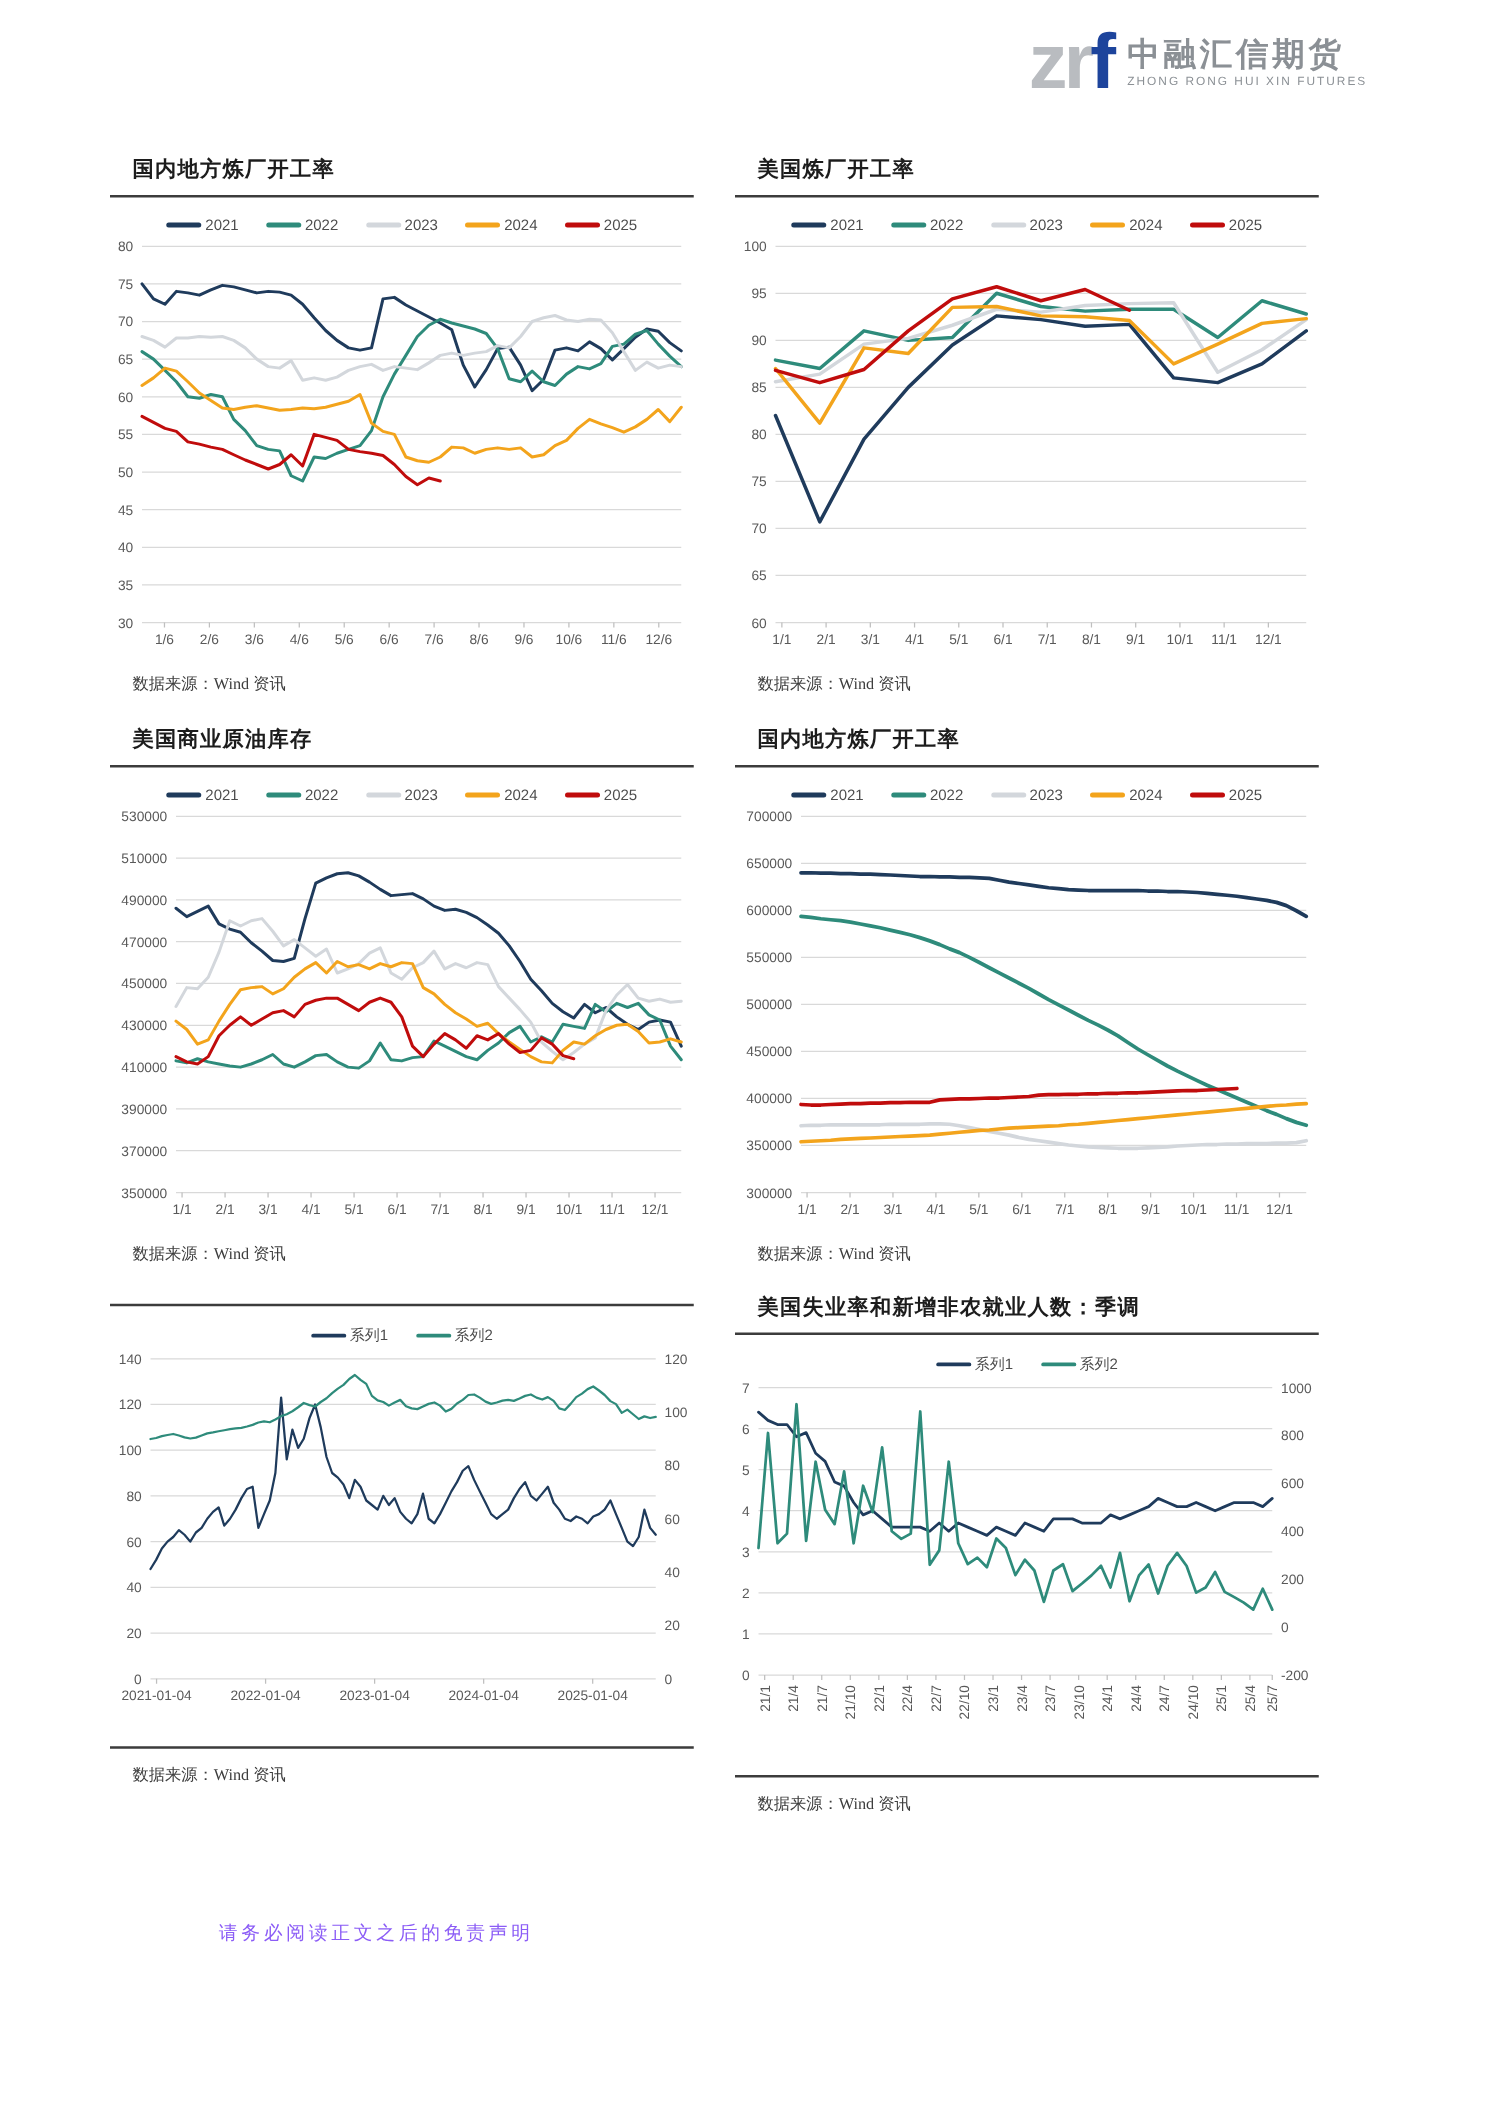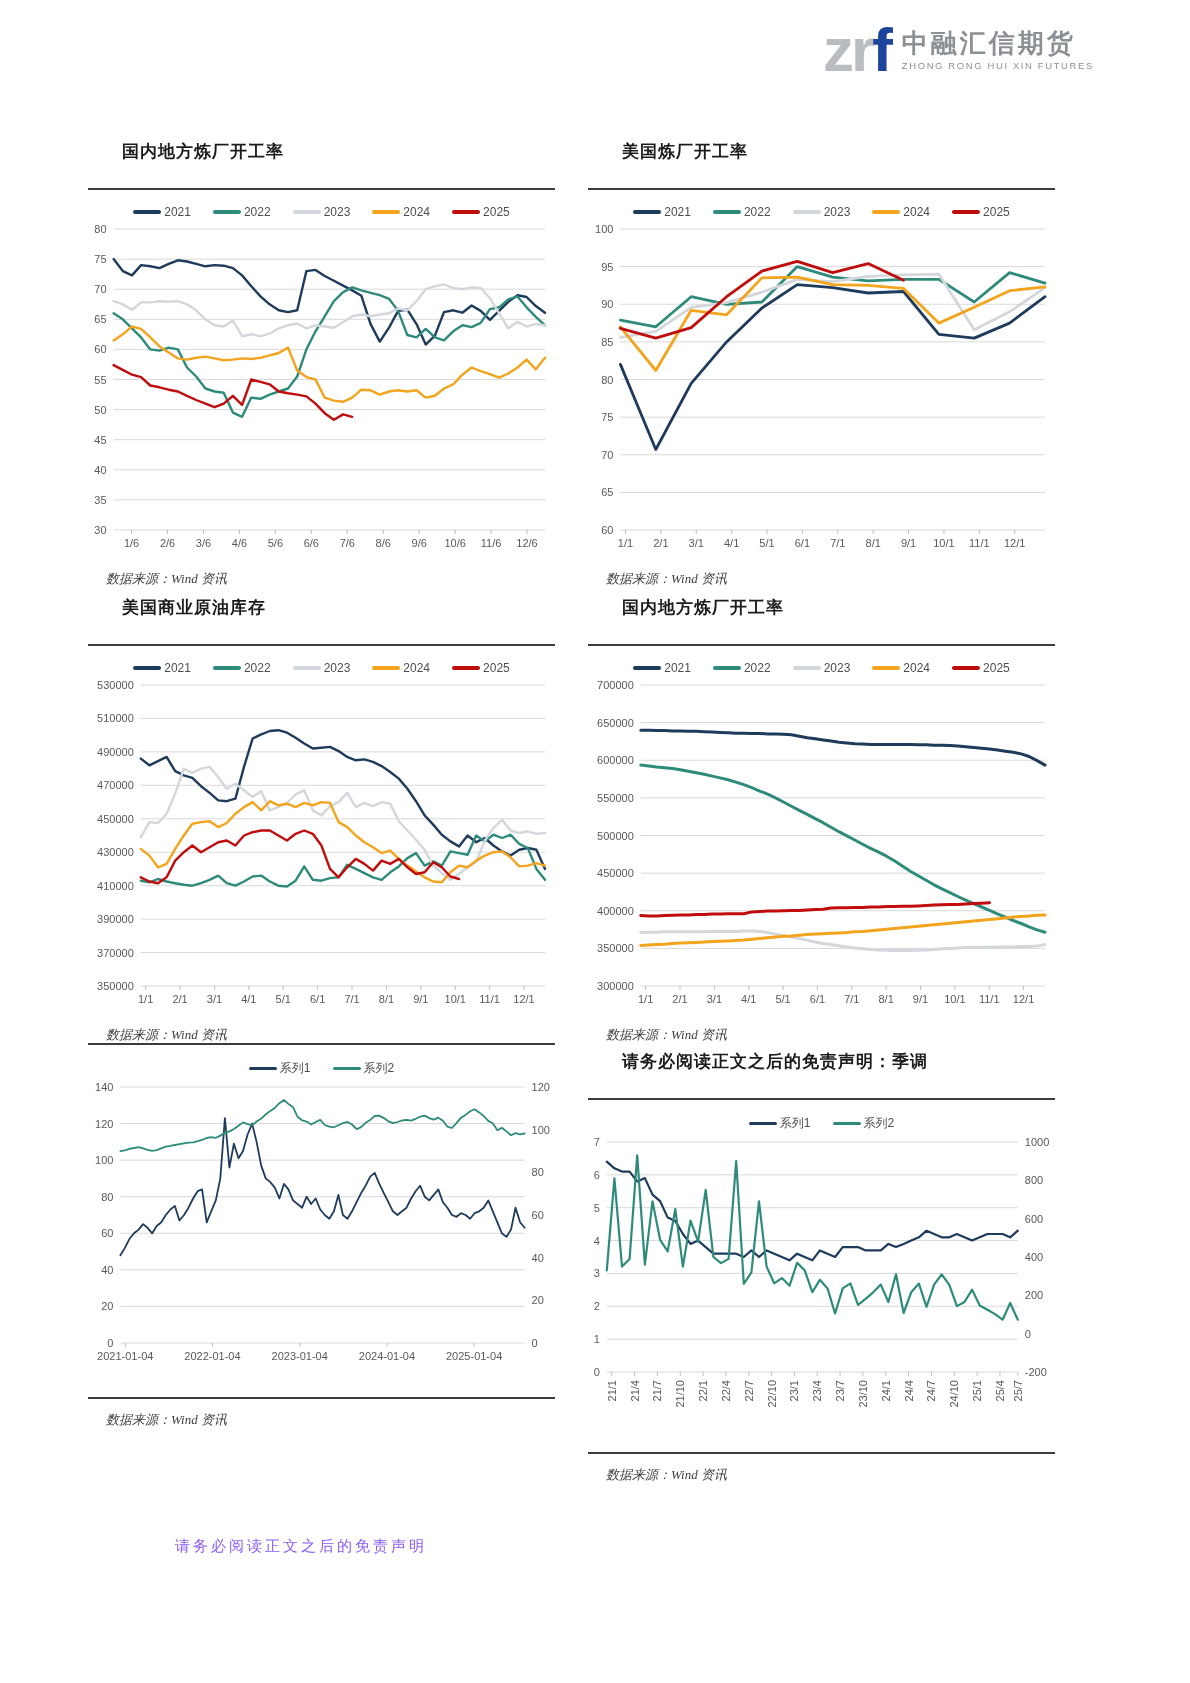--- a/index.html
+++ b/index.html
@@ -15,33 +15,32 @@
   .logo .mark .f{color:#1d449c;}
   .logo .names{display:flex;flex-direction:column;justify-content:center;}
   .logo .cn{font-size:26px;font-weight:700;color:#8b9095;letter-spacing:3px;line-height:28px;}
   .logo .en{font-size:9.5px;color:#8b9095;letter-spacing:1.6px;margin-top:3px;}
   
   .panel{position:absolute;width:467px;display:flex;flex-direction:column;}
   .p1{left:88px;top:124px;}  .p2{left:588px;top:124px;}
   .p3{left:88px;top:580px;}  .p4{left:588px;top:580px;}
   .p5{left:88px;top:1034px;} .p6{left:588px;top:1034px;}
   .panel h3{
-    margin:16px;padding:0 0 0 18px;font-size:17px;font-weight:700;color:#1c1c1c;
+    margin:0;padding:0 0 0 18px;font-size:17px;font-weight:700;color:#1c1c1c;
     font-family:"Liberation Serif","DejaVu Serif",serif;letter-spacing:1px;
   }
   .title-rule{border-top:2px solid #3c3c3c;margin-top:9px;}
   .legend{display:flex;justify-content:center;gap:22px;margin:15px 0 2px 0;}
   .legend .li{display:flex;align-items:center;gap:3px;font-size:12px;color:#4d4d4d;}
   .legend .sw{display:inline-block;width:28px;height:3.5px;border-radius:2px;}
   svg.chart{display:block;width:467px;}
   .panel-rule{border-top:2px solid #3c3c3c;margin-top:28px;}
   .source{
     font-size:13px;color:#3d3d3d;padding-left:18px;margin-top:14px;
     font-family:"Liberation Serif","DejaVu Serif",serif;
-    font-style:italic;
   }
   .p5 .source,.p6 .source{margin-top:12px;}
   
   .footer{
     position:absolute;left:175px;top:1537px;font-size:15px;color:#8b5cf6;
     letter-spacing:3px;font-family:"Liberation Serif","DejaVu Serif",serif;
   }
 </style>
 </head>
 <body>
@@ -415,21 +414,21 @@
       <line x1="386.15584" x2="386.15584" y1="264" y2="268" stroke="#bfbfbf" stroke-width="1"></line>
       <text x="386.15584" y="281" text-anchor="middle" font-size="11" fill="#595959">2025-01-04</text>
       <polyline points="32.4,176.2 36.9,168.9 41.5,159.8 46.0,154.3 50.6,150.6 55.1,145.1 59.6,148.8 64.2,154.3 68.7,147.0 73.3,143.3 77.8,136.0 82.4,130.5 86.9,126.9 91.4,141.5 96.0,136.0 100.5,128.7 105.1,119.5 109.6,112.2 114.1,110.4 118.7,143.3 123.2,132.3 127.8,121.4 132.3,99.4 136.9,39.1 141.4,88.5 145.9,64.7 150.5,79.3 155.0,72.0 159.6,55.5 164.1,44.6 168.6,62.9 173.2,86.6 177.7,99.4 182.3,103.1 186.8,108.6 191.4,119.5 195.9,104.9 200.4,110.4 205.0,121.4 209.5,125.0 214.1,128.7 218.6,117.7 223.1,125.0 227.7,119.5 232.2,130.5 236.8,136.0 241.3,139.7 245.9,132.3 250.4,115.9 254.9,136.0 259.5,139.7 264.0,132.3 268.6,123.2 273.1,114.1 277.6,106.7 282.2,97.6 286.7,93.9 291.3,104.9 295.8,114.1 300.4,123.2 304.9,132.3 309.4,136.0 314.0,132.3 318.5,128.7 323.1,119.5 327.6,112.2 332.1,106.7 336.7,117.7 341.2,121.4 345.8,115.9 350.3,110.4 354.9,123.2 359.4,128.7 363.9,136.0 368.5,137.8 373.0,134.2 377.6,136.0 382.1,139.7 386.6,134.2 391.2,132.3 395.7,128.7 400.3,121.4 404.8,132.3 409.4,143.3 413.9,154.3 418.4,157.9 423.0,150.6 427.5,128.7 432.1,143.3 436.6,148.8" fill="none" stroke="#1f3b5c" stroke-width="1.8" stroke-linejoin="round" stroke-linecap="round"></polyline>
       <polyline points="32.4,72.2 36.9,71.4 41.5,69.9 46.0,69.0 50.6,68.2 55.1,69.4 59.6,70.9 64.2,71.8 68.7,71.1 73.3,69.4 77.8,67.7 82.4,66.9 86.9,66.0 91.4,65.2 96.0,64.3 100.5,63.7 105.1,63.3 109.6,62.2 114.1,60.9 118.7,59.0 123.2,58.1 127.8,58.8 132.3,56.6 136.9,53.9 141.4,52.4 145.9,50.0 150.5,46.8 155.0,43.4 159.6,45.1 164.1,46.2 168.6,42.6 173.2,39.6 177.7,35.5 182.3,31.9 186.8,28.9 191.4,24.2 195.9,21.0 200.4,24.9 205.0,28.1 209.5,37.7 214.1,41.3 218.6,42.6 223.1,45.5 227.7,43.0 232.2,40.9 236.8,46.0 241.3,47.7 245.9,48.3 250.4,46.2 254.9,44.1 259.5,43.0 264.0,45.5 268.6,50.2 273.1,48.1 277.6,43.8 282.2,40.9 286.7,37.0 291.3,36.6 295.8,39.1 300.4,42.3 304.9,44.1 309.4,43.0 314.0,41.5 318.5,40.9 323.1,41.7 327.6,39.8 332.1,37.7 336.7,36.6 341.2,39.1 345.8,40.6 350.3,38.7 354.9,41.7 359.4,47.7 363.9,49.0 368.5,44.1 373.0,38.7 377.6,35.9 382.1,32.3 386.6,30.2 391.2,33.4 395.7,37.0 400.3,41.9 404.8,44.3 409.4,51.3 413.9,48.7 418.4,52.4 423.0,56.2 427.5,54.1 432.1,55.4 436.6,54.5" fill="none" stroke="#2e8b7b" stroke-width="1.8" stroke-linejoin="round" stroke-linecap="round"></polyline>
     </svg>
   <div class="panel-rule"></div>
   <div class="source">数据来源：Wind 资讯</div>
 </section>
 
 <section class="panel p6">
-  <h3>请务必阅读正文之后的免责声明：季调</h3>
+  <h3>美国失业率和新增非农就业人数：季调</h3>
   <div class="title-rule"></div>
   <div class="legend">
       <span class="li">
         <span class="sw" style="background: rgb(31, 59, 92);"></span>
         <span>系列1</span>
       </span>
       <span class="li">
         <span class="sw" style="background: rgb(46, 139, 123);"></span>
         <span>系列2</span>
       </span>

